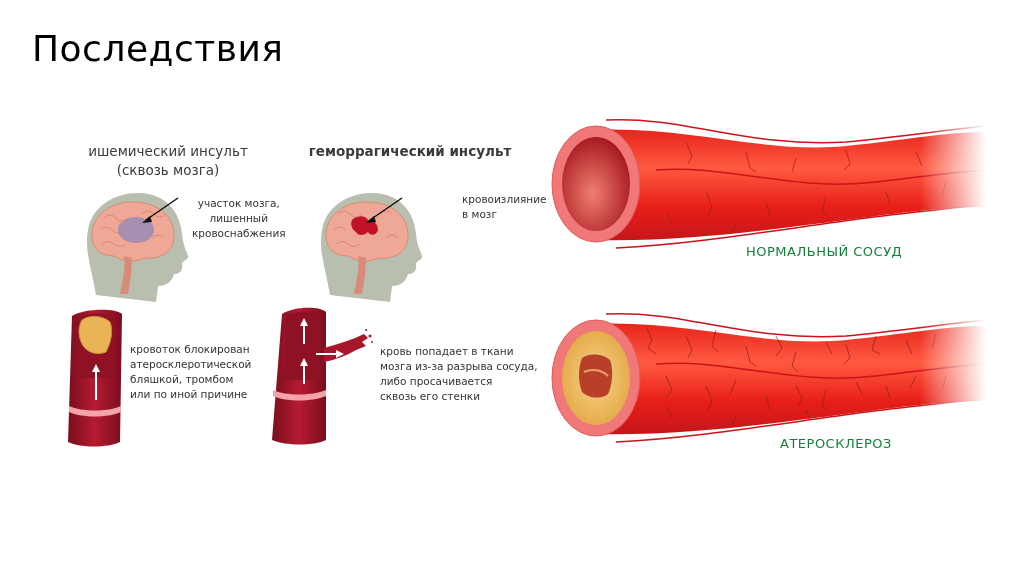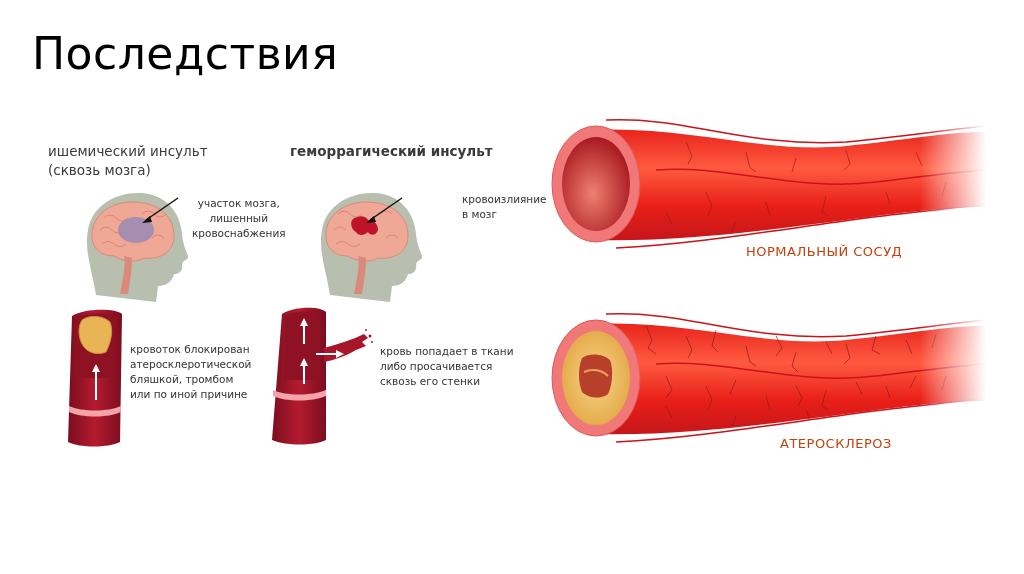--- a/index.html
+++ b/index.html
@@ -2,32 +2,32 @@
 <html><head>
 <meta charset="utf-8">
 <style>
   html, body { margin: 0; padding: 0; }
   body {
     width: 1024px; height: 574px; background: #ffffff; position: relative; overflow: hidden;
     font-family: "DejaVu Sans", sans-serif; color: #222;
   }
   .slide-title {
     position: absolute; left: 32px; top: 28px;
-    font-family: "DejaVu Sans", sans-serif; font-size: 44px; color: #000; letter-spacing: 0.5px;
+    font-family: "DejaVu Sans", sans-serif; font-size: 36px; color: #000; letter-spacing: 0.5px;
   }
   .caption {
-    position: absolute; font-size: 13.5px; color: #3a3a3a; line-height: 19px;
+    position: absolute; font-size: 13.5px; color: #3a3a3a; text-align: center; line-height: 19px;
     font-family: "DejaVu Sans", sans-serif;
   }
   .note {
     position: absolute; font-size: 10.5px; color: #333; line-height: 15px;
     font-family: "DejaVu Sans", sans-serif;
   }
   .vessel-label {
-    position: absolute; font-size: 13px; color: #c2410c; letter-spacing: 0.5px;
+    position: absolute; font-size: 13px; color: #15803d; letter-spacing: 0.5px;
     font-family: "DejaVu Sans", sans-serif;
   }
   svg { position: absolute; overflow: visible; }
 </style>
 </head>
 <body>
 
 <div class="slide-title">Последствия</div>
 
 <div class="caption" style="left:48px; top:142px; width:240px;">
@@ -123,20 +123,21 @@
   <line x1="36" y1="38" x2="36" y2="18" stroke="#fff" stroke-width="2"></line>
   <polygon points="32,20 36,12 40,20" fill="#fff"></polygon>
   <line x1="36" y1="78" x2="36" y2="58" stroke="#fff" stroke-width="2"></line>
   <polygon points="32,60 36,52 40,60" fill="#fff"></polygon>
   <line x1="48" y1="48" x2="70" y2="48" stroke="#fff" stroke-width="2"></line>
   <polygon points="68,44 76,48 68,52" fill="#fff"></polygon>
   <path d="M5 84 C18 90 44 90 58 84 L58 90 C44 96 18 96 5 90 Z" fill="#f4a3a8"></path>
 </svg>
 <div class="note" style="left:380px; top:344px;">
   <div>кровь попадает в ткани</div>
+  <div>мозга из-за разрыва сосуда,</div>
   <div>либо просачивается</div>
   <div>сквозь его стенки</div>
 </div>
 
 <svg width="440" height="140" style="left:546px; top:112px;" viewBox="0 0 440 140">
   <defs>
     <linearGradient id="nv" x1="0" x2="0" y1="0" y2="1">
       <stop offset="0" stop-color="#e8241c"></stop>
         <stop offset="0.35" stop-color="#ff5a40"></stop>
         <stop offset="0.7" stop-color="#e81f18"></stop>

